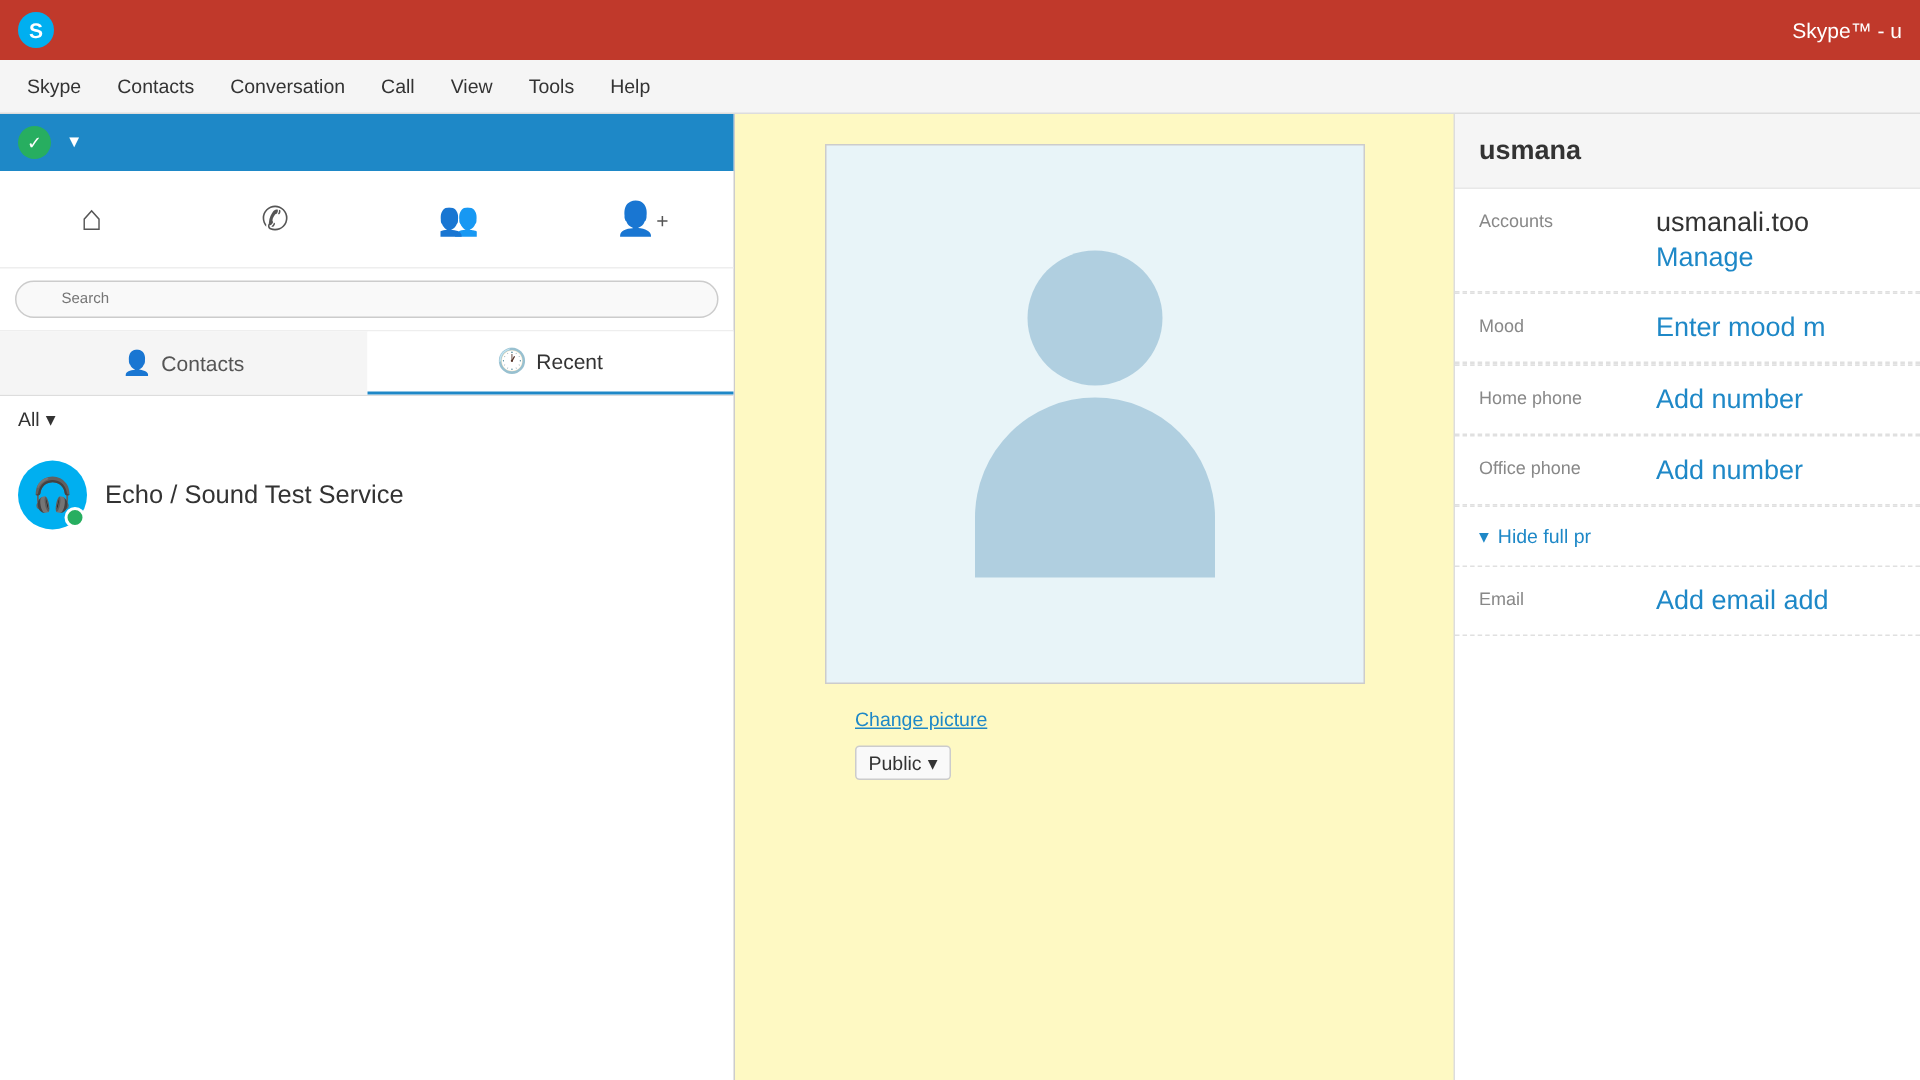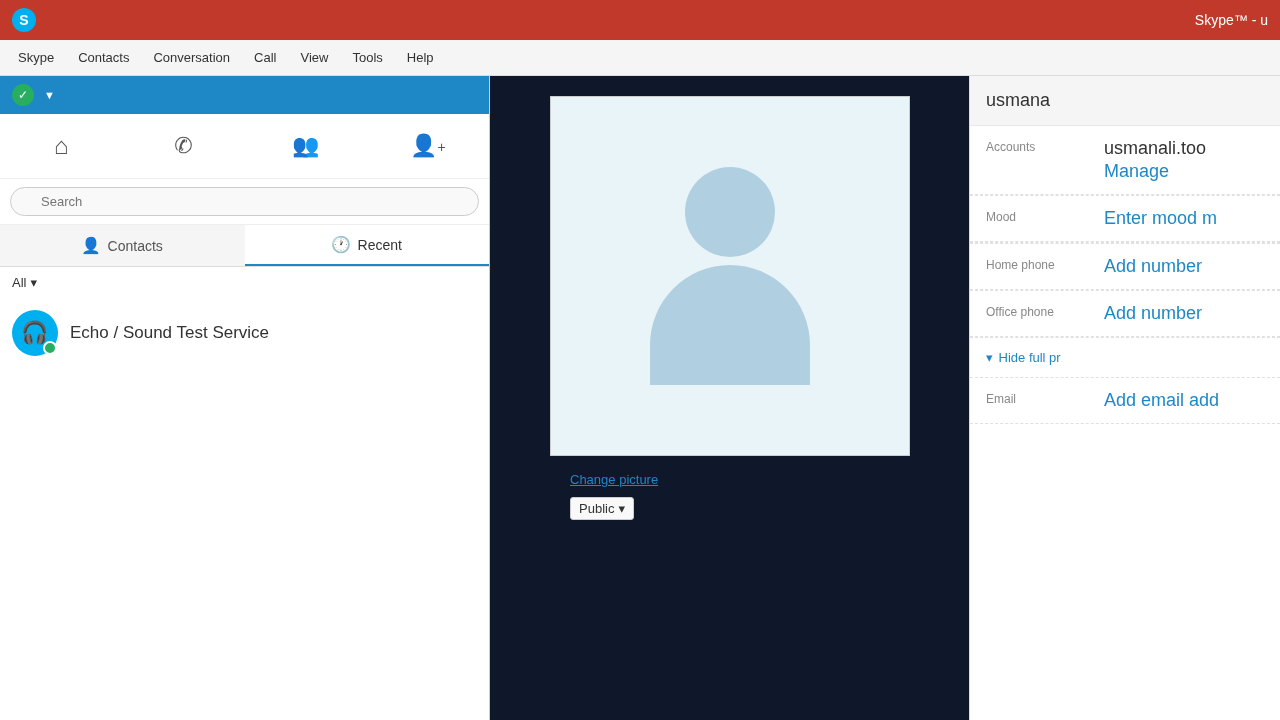--- a/index.html
+++ b/index.html
@@ -129,21 +129,21 @@
     
     #search-container {
       padding: 8px 10px;
       border-bottom: 1px solid #eee;
     }
     #search-box {
       width: 100%;
       padding: 6px 10px 6px 30px;
       border: 1px solid #ccc;
       border-radius: 15px;
-      font-size: 13px;
+      font-size: 10px;
       outline: none;
       background: #f9f9f9;
       position: relative;
     }
     #search-wrapper {
       position: relative;
     }
     #search-icon {
       position: absolute;
       left: 10px;
@@ -232,21 +232,21 @@
       border: 2px solid white;
     }
     .contact-name {
       font-size: 17px;
       color: #333;
     }
 
     
     #center-panel {
       flex: 1;
-      background: #0f172a;
+      background: #fef9c3;
       padding: 20px;
       display: flex;
       flex-direction: column;
       align-items: center;
       border-right: 1px solid #ddd;
       min-width: 420px;
     }
     #profile-picture-area {
       width: 360px;
       height: 360px;
@@ -307,21 +307,21 @@
       width: 310px;
       background: #fff;
       overflow-y: auto;
       padding: 0;
     }
     #right-header {
       padding: 14px 16px;
       border-bottom: 1px solid #e8e8e8;
       font-size: 18px;
       color: #333;
-      font-weight: 400;
+      font-weight: 700;
       background: #f5f5f5;
     }
     .profile-field {
       padding: 12px 16px;
       border-bottom: 1px dashed #e0e0e0;
       display: flex;
       align-items: flex-start;
       gap: 28px;
     }
     .field-label {

